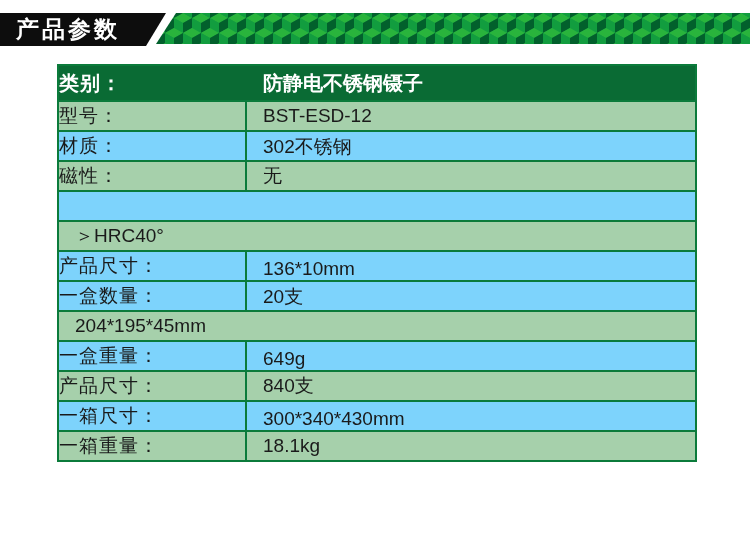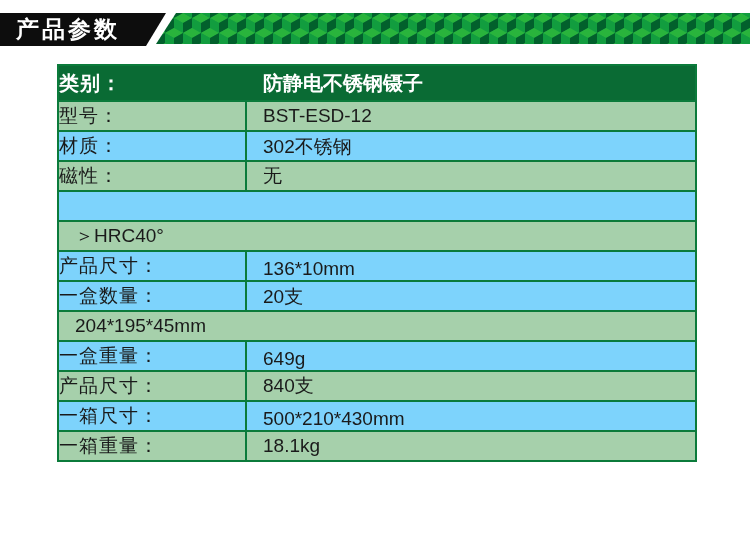--- a/index.html
+++ b/index.html
@@ -145,21 +145,21 @@
     <span class="p-value value">649g</span>
   </div>
 
   <div class="p-row green">
     <span class="p-label label">产品尺寸：</span>
     <span class="p-value value">840支</span>
   </div>
 
   <div class="p-row white">
     <span class="p-label label">一箱尺寸：</span>
-    <span class="p-value value">500*210*430mm</span>
+    <span class="p-value value">300*340*430mm</span>
   </div>
 
   <div class="p-row green">
     <span class="p-label label">一箱重量：</span>
     <span class="p-value value">18.1kg</span>
   </div>
 </div>
   </div>
 
 </div>

